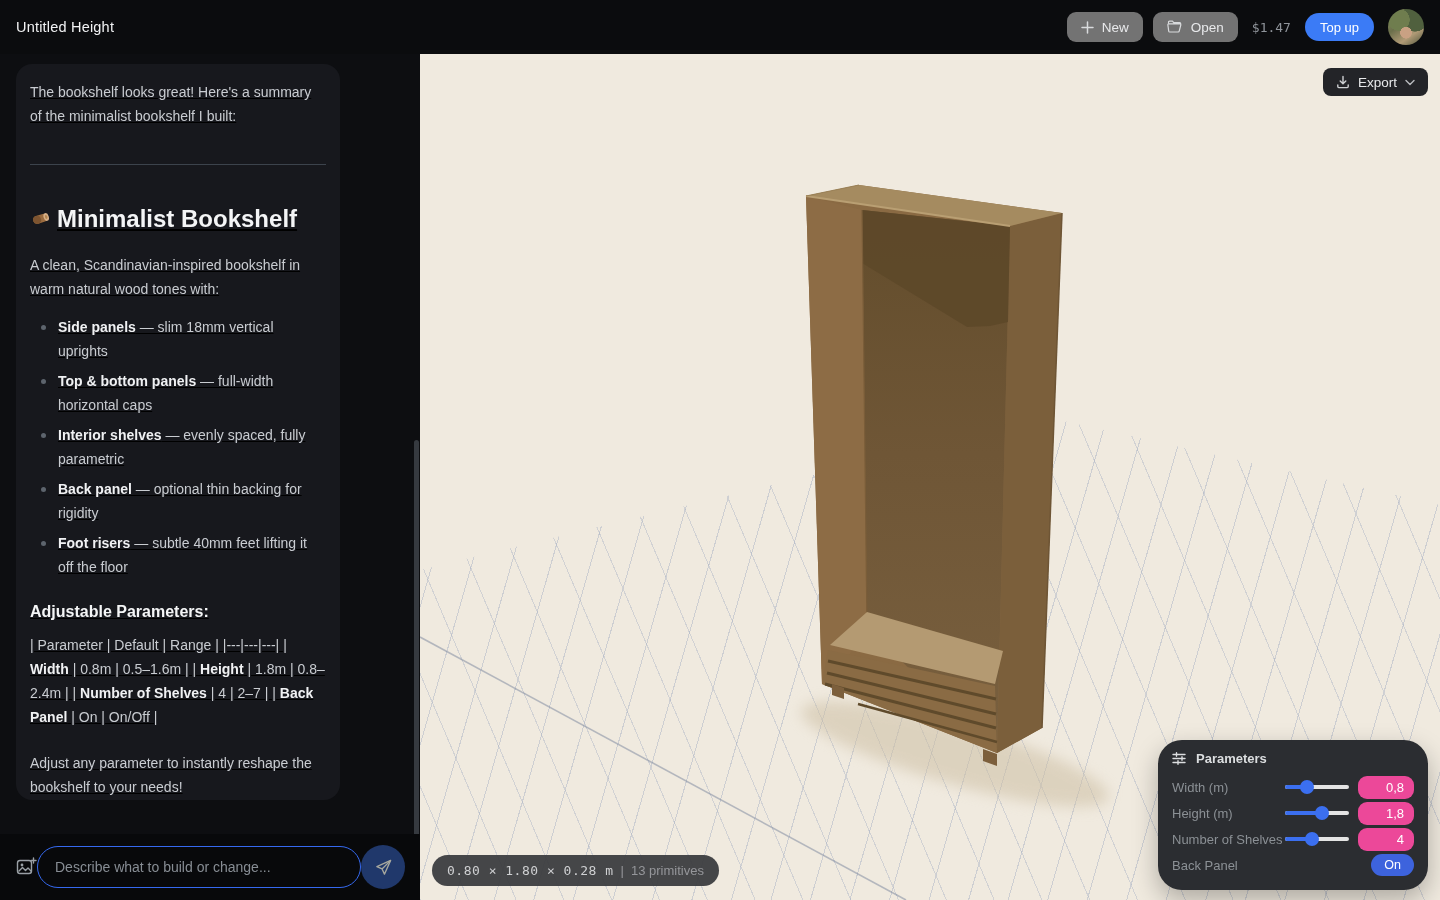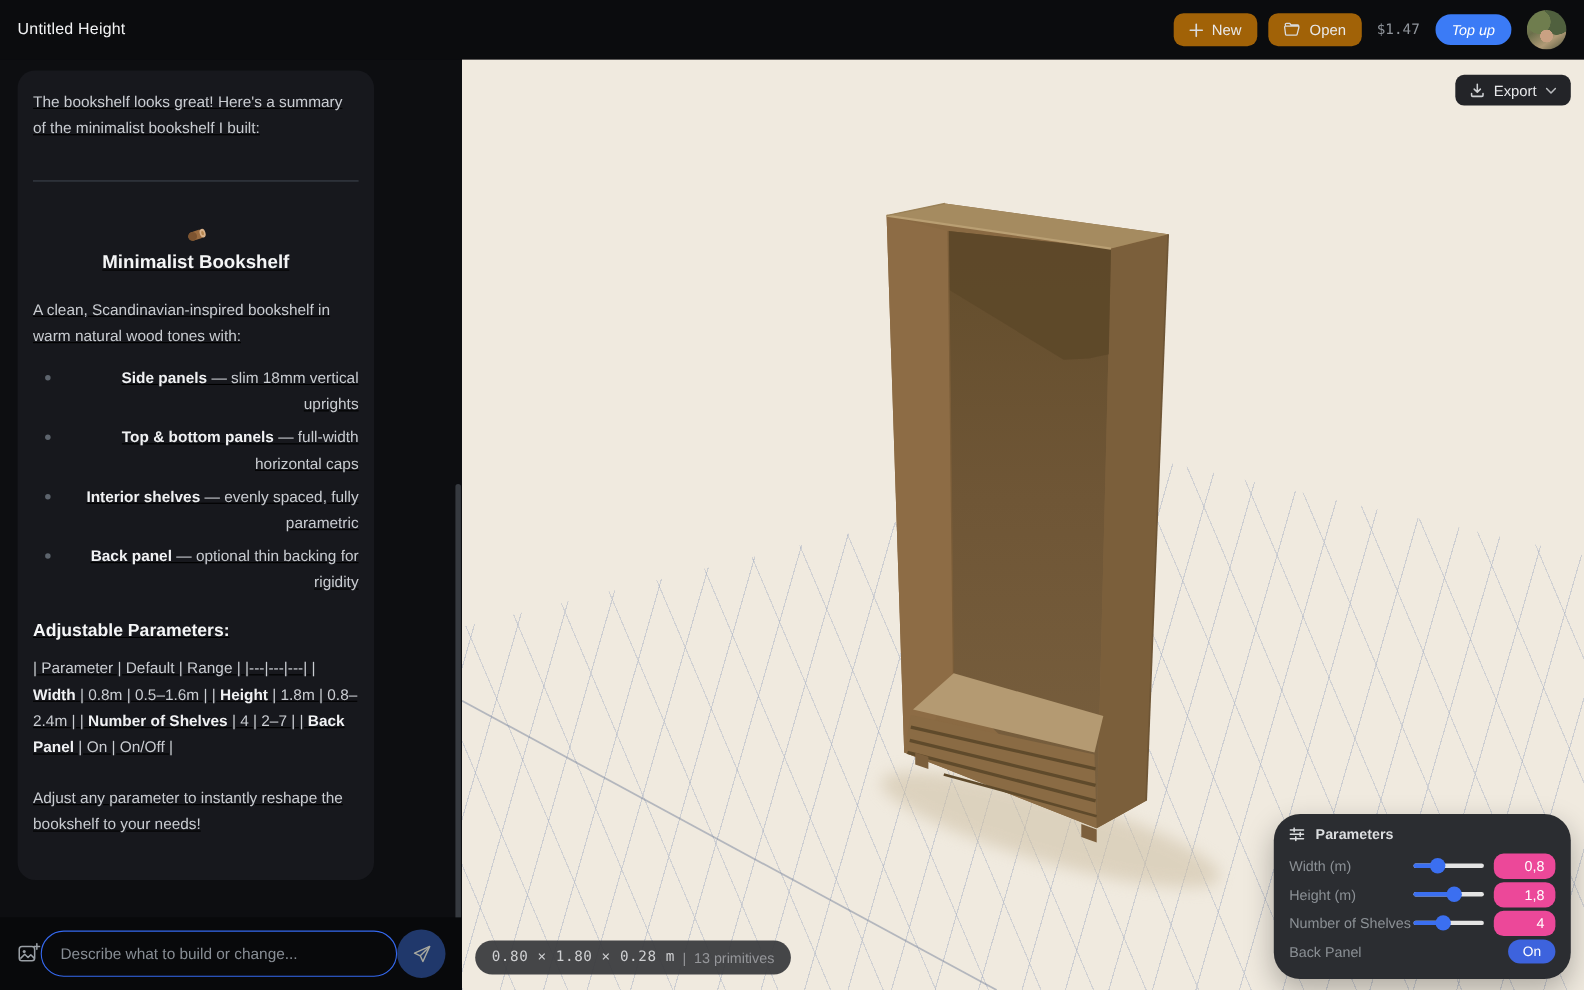--- a/index.html
+++ b/index.html
@@ -6,47 +6,47 @@
   html,body { width:1440px; height:900px; overflow:hidden; background:#0b0c0f;
     font-family:"Liberation Sans", sans-serif; }
 
   
   header { position:absolute; left:0; top:0; width:1440px; height:54px;
     background:#0b0c0e; display:flex; align-items:center; justify-content:space-between;
     padding:0 16px; z-index:30; }
   .project-title { color:#f2f3f4; font-size:14.5px; font-weight:500; letter-spacing:.2px; }
   .top-right { display:flex; align-items:center; gap:10px; }
   .btn-dark { display:inline-flex; align-items:center; gap:8px; height:30px;
-    background:#a16207; border:none; border-radius:9px; color:#e8e9eb;
+    background:#737373; border:none; border-radius:9px; color:#e8e9eb;
     font-size:13.5px; padding:0 14px; cursor:pointer; font-family:inherit; }
   .balance { font-family:"DejaVu Sans Mono", monospace; color:#8f949a; font-size:13px; margin:0 4px; }
   .btn-topup { height:28px; background:#3b7bf6; border:none; border-radius:999px;
-    color:#fff; font-size:13px; font-weight:500; padding:0 15px; cursor:pointer; font-family:inherit;font-style:italic; }
+    color:#fff; font-size:13px; font-weight:500; padding:0 15px; cursor:pointer; font-family:inherit; }
   .avatar { width:36px; height:36px; border-radius:50%; margin-left:4px; cursor:pointer;
     background:
       radial-gradient(circle at 50% 66%, #c9a183 0 19%, rgba(0,0,0,0) 20%),
       radial-gradient(circle at 30% 30%, #6f7d4e 0 30%, rgba(0,0,0,0) 31%),
       radial-gradient(circle at 75% 25%, #50603e 0 35%, rgba(0,0,0,0) 36%),
       linear-gradient(145deg, #8b9465 0%, #6b6f4b 40%, #b09a76 70%, #4a5238 100%); }
 
   
   aside { position:absolute; left:0; top:54px; width:420px; height:846px;
     background:#0d0e11; z-index:20; }
   .bubble { position:absolute; left:16px; top:10px; width:324px; height:736px;
     background:#17181d; border-radius:16px; padding:16px 14px; overflow:hidden;text-decoration:underline; }
   .bubble p { color:#c9ccd1; font-size:14px; line-height:24px; }
   .bubble .b { color:#f0f1f3; font-weight:bold; }
   .bubble hr { border:none; border-top:1px solid #3c434c; margin:36px 0 40px 0; }
-  .msg-h1 { display:flex; align-items:center; gap:6px; color:#f4f5f6; font-size:17px;
-    font-weight:bold; margin:0 0 20px 0;flex-direction:column; }
+  .msg-h1 { display:flex; align-items:center; gap:6px; color:#f4f5f6; font-size:24px;
+    font-weight:bold; margin:0 0 20px 0; }
   .msg-h2 { color:#f4f5f6; font-size:16px; font-weight:bold; margin:24px 0 12px 0; }
   .sub { margin-bottom:14px; }
   ul.features { list-style:none; margin:2px 0 4px 0; }
   ul.features li { position:relative; padding-left:28px; margin:6px 0; color:#c9ccd1;
-    font-size:14px; line-height:24px;text-align:right; }
+    font-size:14px; line-height:24px; }
   ul.features li::before { content:""; position:absolute; left:11px; top:10px;
     width:5px; height:5px; border-radius:50%; background:#5d646d; }
   .tbl { margin-bottom:22px; }
   .outro { margin-bottom:4px; }
   .chat-scrollbar { position:absolute; right:1px; top:386px; width:5px; height:440px;
     background:#363a40; border-radius:3px; }
 
   .input-row { position:absolute; left:0; bottom:0; width:420px; height:66px;
     background:#08090b; display:flex; align-items:center; padding:0 15px; }
   .img-add { width:22px; height:22px; flex:0 0 auto; cursor:pointer; }
@@ -145,20 +145,21 @@
           </svg>
       </span>
       <span>Minimalist Bookshelf</span>
     </div>
     <p class="sub">A clean, Scandinavian-inspired bookshelf in warm natural wood tones with:</p>
     <ul class="features">
       <li><span class="b">Side panels</span><span> — slim 18mm vertical uprights</span></li>
       <li><span class="b">Top &amp; bottom panels</span><span> — full-width horizontal caps</span></li>
       <li><span class="b">Interior shelves</span><span> — evenly spaced, fully parametric</span></li>
       <li><span class="b">Back panel</span><span> — optional thin backing for rigidity</span></li>
+      <li><span class="b">Foot risers</span><span> — subtle 40mm feet lifting it off the floor</span></li>
     </ul>
     <div class="msg-h2">Adjustable Parameters:</div>
     <p class="tbl"><span>| Parameter | Default | Range | |---|---|---| | </span><span class="b">Width</span><span> | 0.8m | 0.5–1.6m | | </span><span class="b">Height</span><span> | 1.8m | 0.8–2.4m | | </span><span class="b">Number of Shelves</span><span> | 4 | 2–7 | | </span><span class="b">Back Panel</span><span> | On | On/Off |</span></p>
     <p class="outro">Adjust any parameter to instantly reshape the bookshelf to your needs!</p>
   </div>
 
   <div class="chat-scrollbar"></div>
 
   <div class="input-row">
     <span class="img-add">

